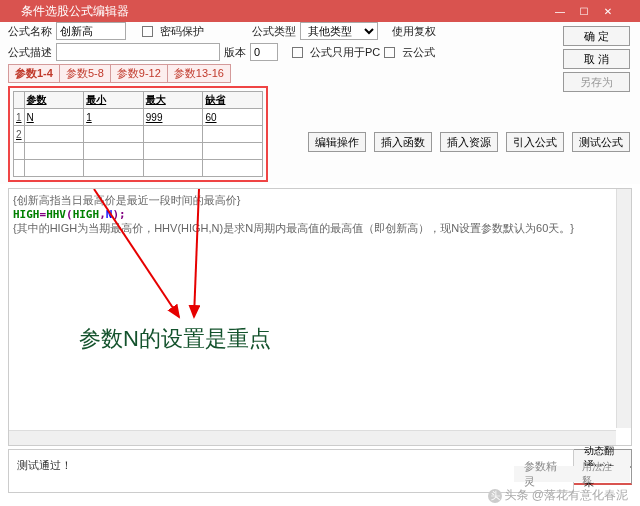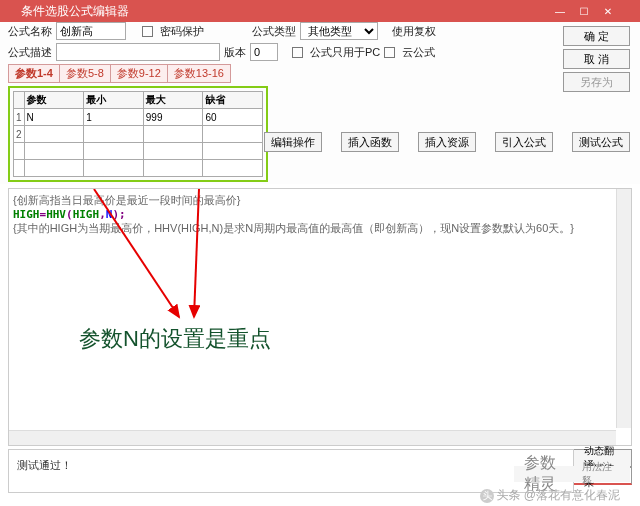--- a/index.html
+++ b/index.html
@@ -12,44 +12,44 @@
   .row { display: flex; align-items: center; margin-bottom: 3px; gap: 4px; }
   .lbl { color: #222; font-size: 11px; white-space: nowrap; }
   .inp { border: 1px solid #aaa; height: 18px; padding: 0 3px; font-size: 11px; background: #fff; }
   .chk { width: 11px; height: 11px; border: 1px solid #777; display: inline-block; vertical-align: middle; margin-right: 3px; }
   .btn { border: 1px solid #999; background: #f5f5f5; height: 20px; padding: 0 10px; font-size: 11px; display: inline-flex; align-items: center; justify-content: center; cursor: pointer; }
   .btn-col { position: absolute; right: 10px; top: 26px; display: flex; flex-direction: column; gap: 3px; }
   .btn-col .btn { width: 67px; }
   .tabs { display: flex; margin-top: 2px; }
   .tab { border: 1px solid #d49a9a; background: #fceeee; color: #c0392b; padding: 1px 6px; font-size: 11px; margin-right: -1px; }
   .tab.active { font-weight: bold; }
-  .param-table-wrap { border: 2px solid #84cc16; padding: 3px; width: 260px; margin-top: 3px; }
+  .param-table-wrap { border: 2px solid #ef4444; padding: 3px; width: 260px; margin-top: 3px; text-decoration: underline; }
   table.param { border-collapse: collapse; width: 100%; }
   table.param th, table.param td { border: 1px solid #aaa; font-size: 10px; text-align: left; height: 17px; padding: 0 2px; background: #fff; }
   table.param th { background: #f6f6f6; }
   .rownum { width: 10px; text-align: center; color: #555; }
-  .mid-btns { position: absolute; right: 10px; top: 132px; display: flex; gap: 19px; }
+  .mid-btns { position: absolute; right: 10px; top: 132px; display: flex; gap: 8px; }
   .mid-btns .btn { padding: 0 6px; font-size: 11px; }
   .code-area { margin: 4px 8px 0 8px; border: 1px solid #ccc; height: 258px; padding: 4px; font-size: 11px; position: relative; overflow: hidden; background: #fff; }
   .code-line1 { color: #666; }
   .code-hl { color: #008000; font-weight: bold; font-family: Consolas, monospace; }
   .code-hl2 { color: #800080; font-weight: bold; font-family: Consolas, monospace; }
   .code-hl3 { color: #0000ff; font-weight: bold; font-family: Consolas, monospace; }
   .code-line3 { color: #666; }
   svg.arrows { position: absolute; left: 0; top: 0; pointer-events: none; }
   .annotation-text { position: absolute; color: #14532d; font-size: 22px; font-weight: normal; }
   .scroll-v { position: absolute; right: 0; top: 0; bottom: 17px; width: 15px; background: #f0f0f0; border-left: 1px solid #ddd; }
   .scroll-h { position: absolute; left: 0; right: 15px; bottom: 0; height: 15px; background: #f0f0f0; border-top: 1px solid #ddd; }
   .status-bar { margin: 3px 8px 0 8px; display: flex; }
   .status-text { flex: 1; border: 1px solid #ccc; height: 44px; padding: 8px; font-size: 11px; color: #333; }
   .right-btns { display: flex; flex-direction: column; }
   .right-btns .btn { width: 58px; height: 18px; font-size: 10px; margin-bottom: 0; border-left: none; }
   .right-btns .btn:first-child { border-top: 1px solid #999; }
   .right-btns .btn.active { background: #fff; border-bottom: 2px solid #d9534f; }
-  .footer { position: absolute; bottom: 2px; right: 20px; color: #aaa; font-size: 12px; }
+  .footer { position: absolute; bottom: 2px; right: 12px; color: #aaa; font-size: 12px; }
   .footer-icon { display:inline-block; width:14px; height:14px; border-radius:50%; background:#ccc; color:#fff; text-align:center; line-height:14px; font-size:10px; margin-right:2px;}
   select.inp { height: 18px; }
 </style>
 </head>
 <body>
 
 <div class="titlebar">
   <span class="titlebar-text">条件选股公式编辑器</span>
   <div class="win-btns">
     <div class="win-btn">—</div>
@@ -170,19 +170,19 @@
 </div>
 
 <div class="status-bar">
   <div class="status-text">测试通过！</div>
   <div class="right-btns">
     <div class="btn">动态翻译</div>
     <div class="btn active">测试结果</div>
   </div>
 </div>
 <div style="position:absolute; right:10px; bottom:24px; display:flex;">
-  <div class="btn" style="width:58px;height:16px;font-size:16px;border:none;color:#888">参数精灵</div>
+  <div class="btn" style="width:58px;height:16px;font-size:11px;border:none;color:#888">参数精灵</div>
   <div class="btn" style="width:58px;height:16px;font-size:10px;border:none;color:#888">用法注释</div>
 </div>
 
 <div class="footer">
   <span class="footer-icon">头</span><span>头条 @落花有意化春泥</span>
 </div>
 
 </body></html>

